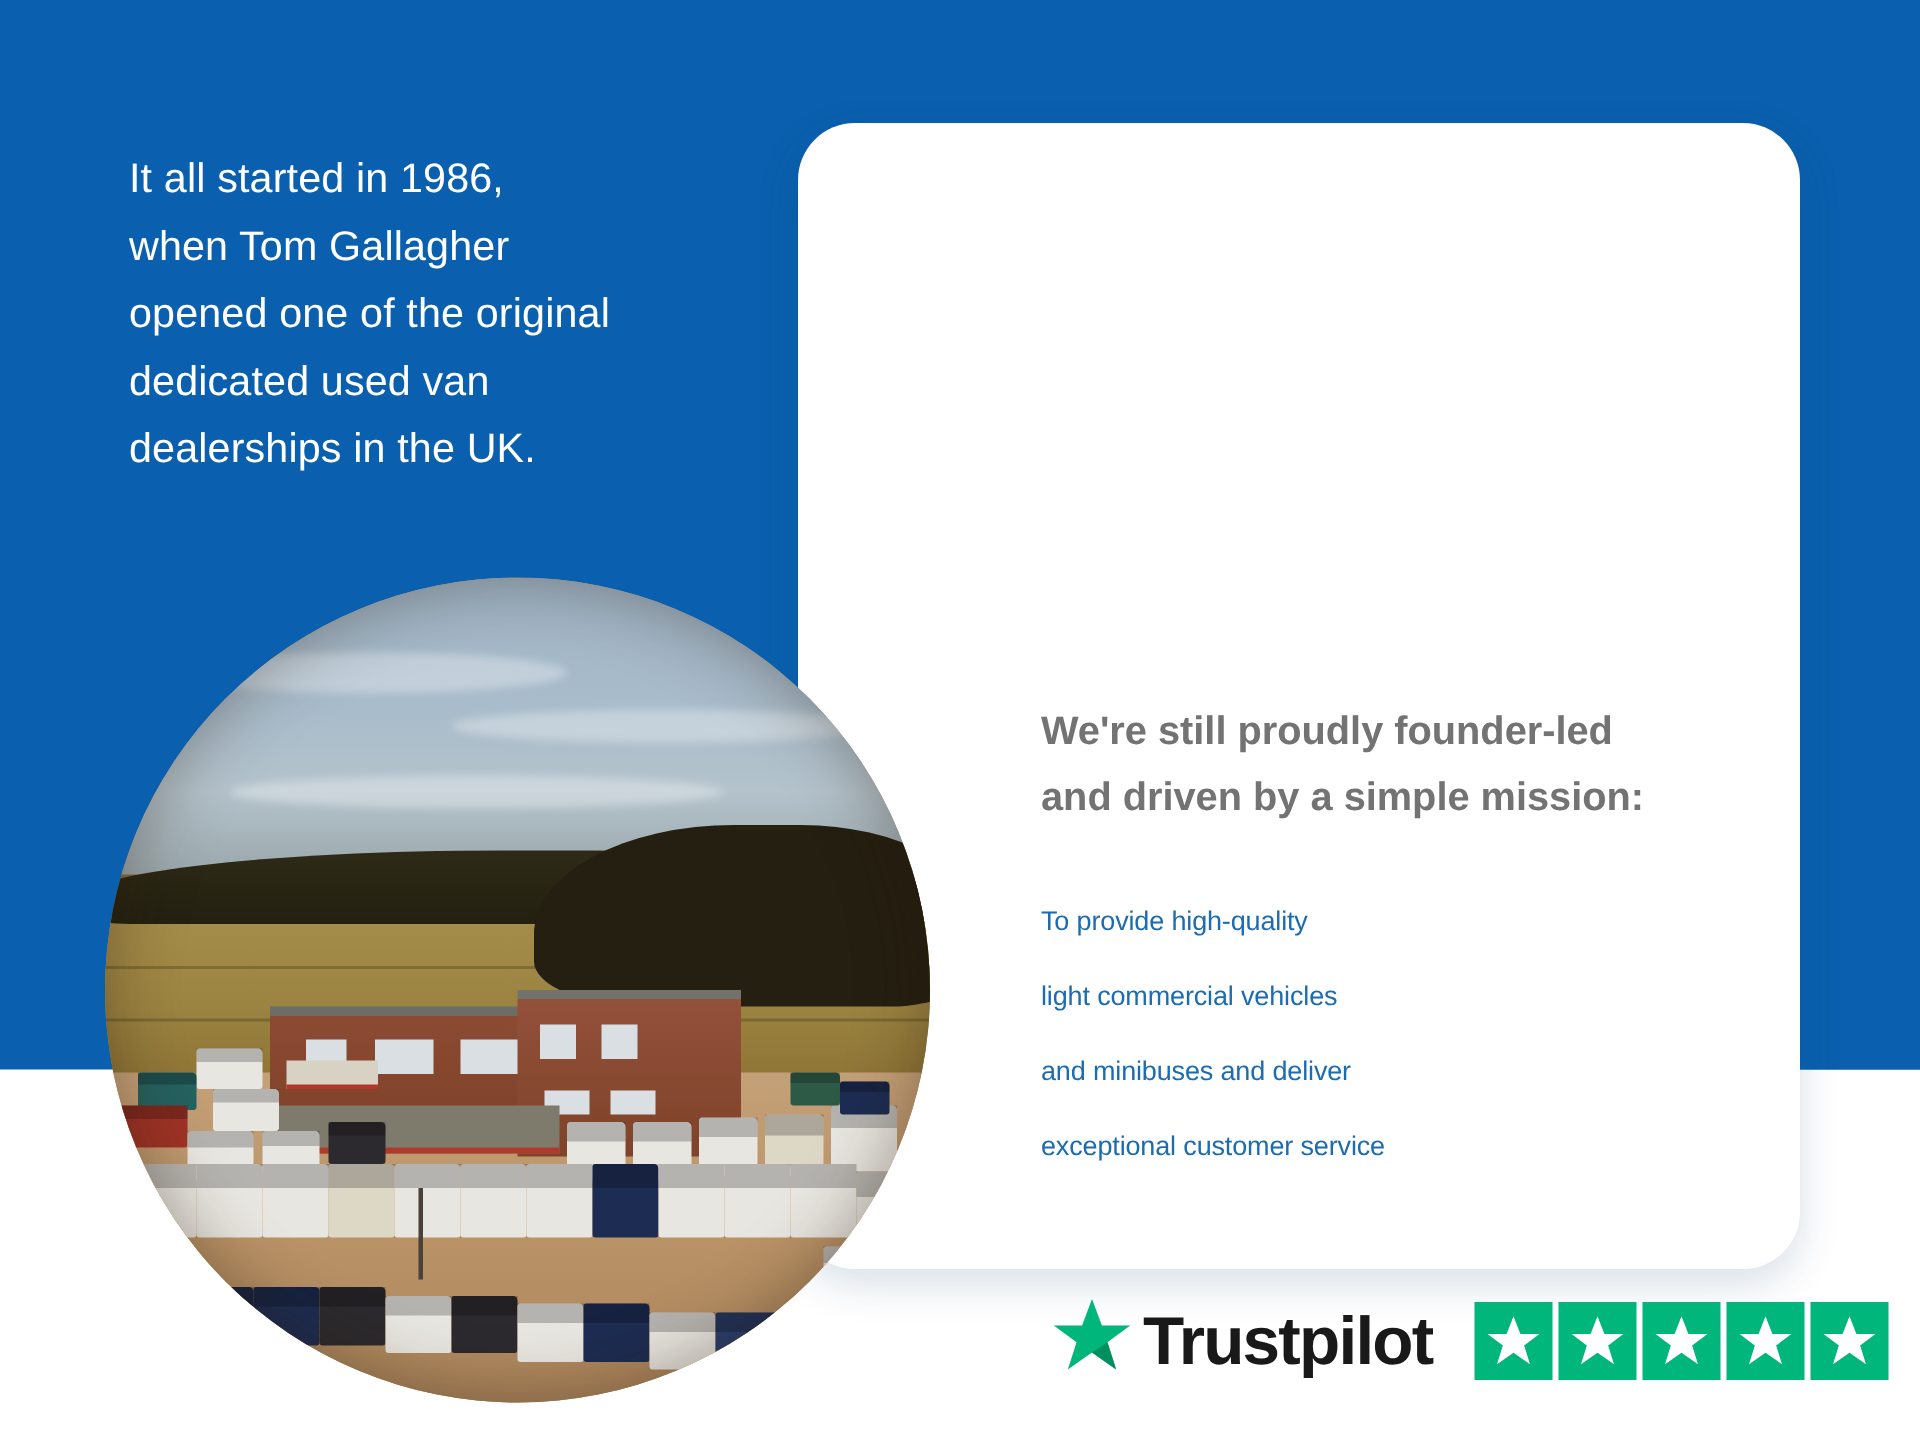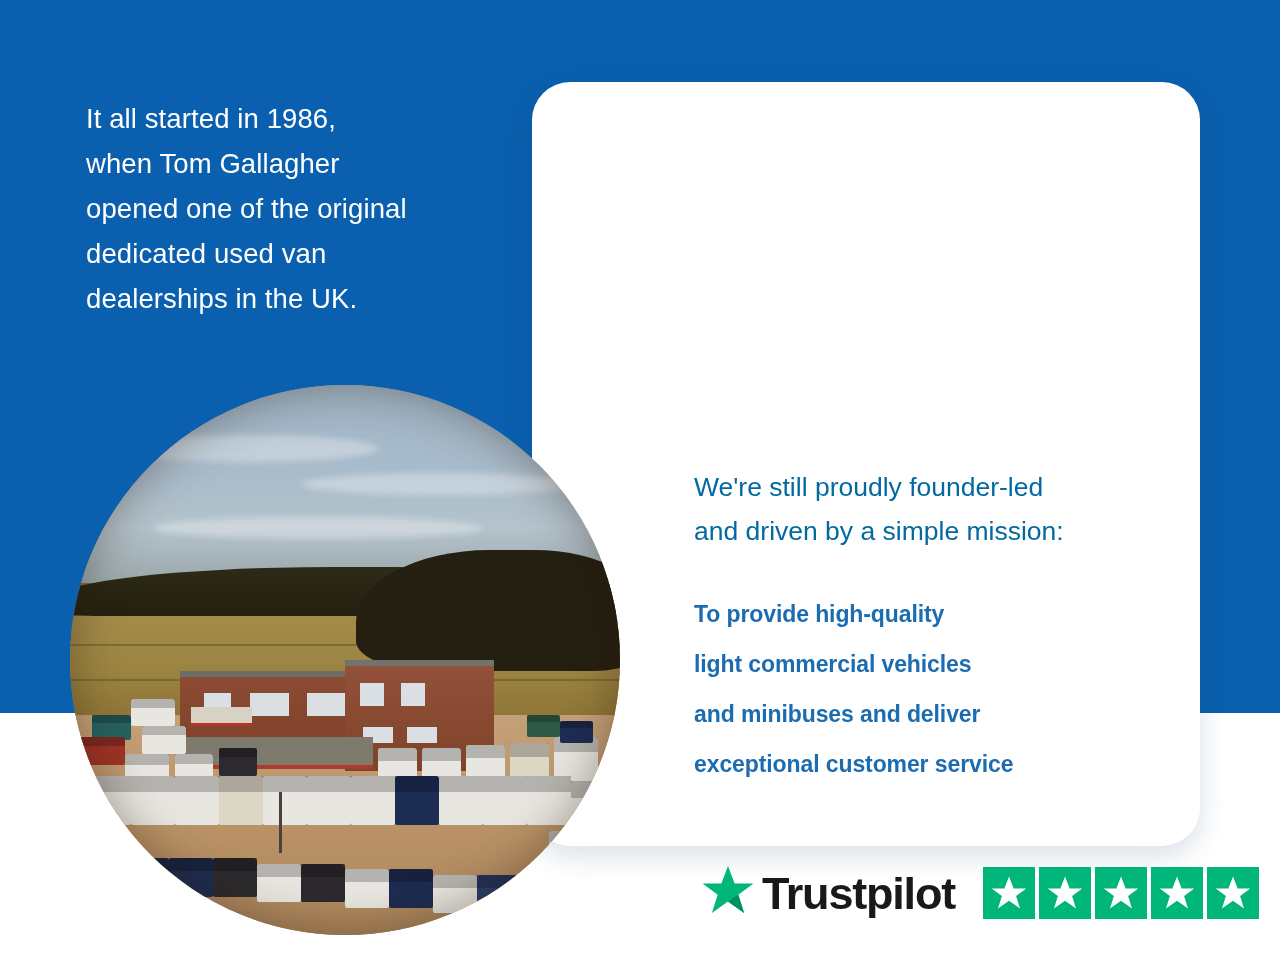--- a/index.html
+++ b/index.html
@@ -77,36 +77,36 @@
     font-weight: 700;
     letter-spacing: -0.4px;
     white-space: pre-line;
   }
 
   .subtext {
     position: absolute;
     left: 694px;
     top: 465px;
     width: 470px;
-    color: #0369a1;
+    color: #737373;
     font-size: 26.5px;
     line-height: 44px;
-    font-weight: 400;
+    font-weight: 700;
     white-space: pre-line;
   }
 
   .mission {
     position: absolute;
     left: 694px;
     top: 589px;
     width: 470px;
     color: #1b6cb0;
-    font-size: 23px;
+    font-size: 18px;
     line-height: 50px;
-    font-weight: 700;
+    font-weight: 400;
     letter-spacing: -0.1px;
     white-space: pre-line;
   }
 
   
   .photo-circle {
     position: absolute;
     left: 70px;
     top: 385px;
     width: 550px;

